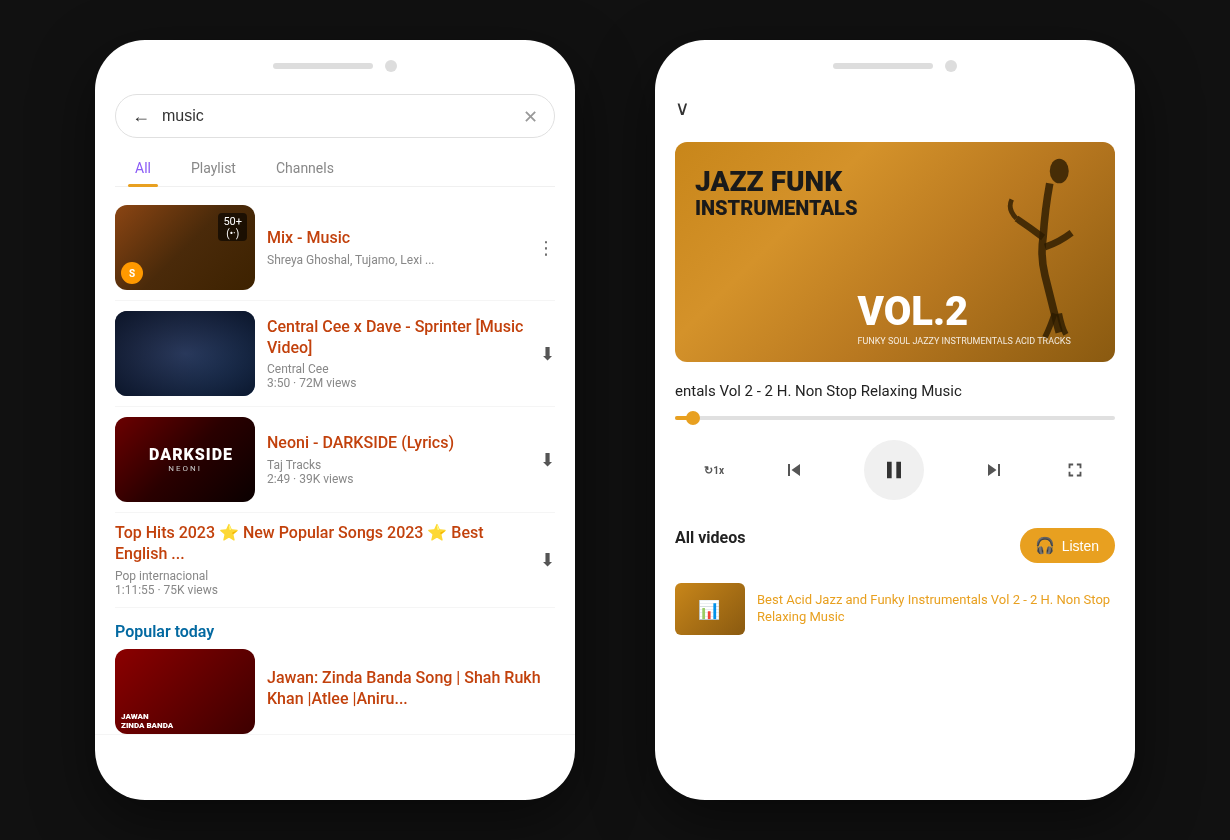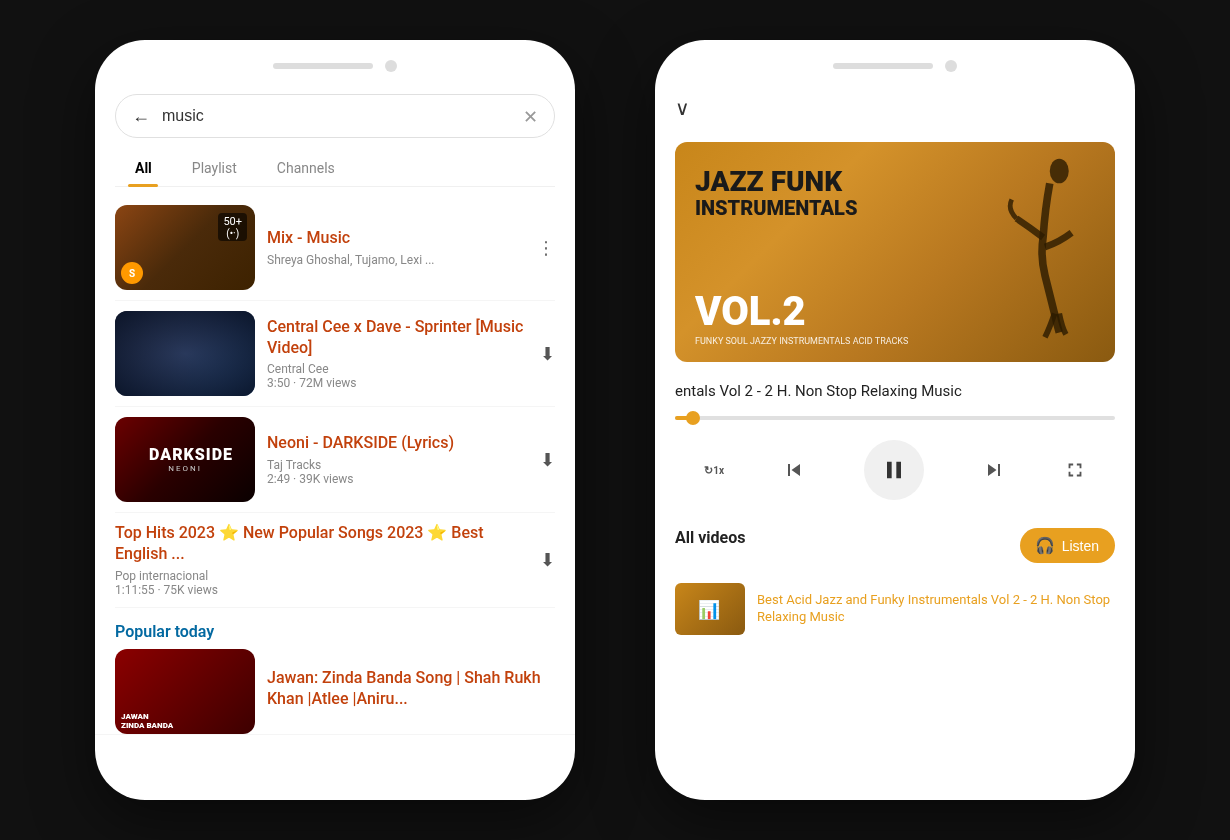--- a/index.html
+++ b/index.html
@@ -95,22 +95,22 @@
       margin: 0 20px;
     }
     .tab {
       padding: 10px 20px;
       font-size: 14px;
       color: #888;
       cursor: pointer;
       position: relative;
     }
     .tab.active {
-      color: #000000;
-      font-weight: 700;
+      color: #8b5cf6;
+      font-weight: 400;
       text-align: center;
     }
     .tab.active::after {
       content: '';
       position: absolute;
       bottom: -1px;
       left: 50%;
       transform: translateX(-50%);
       width: 30px;
       height: 3px;
@@ -233,21 +233,21 @@
       position: relative;
       display: flex;
       align-items: center;
       justify-content: center;
     }
     .album-art-content {
       position: relative;
       width: 100%;
       height: 100%;
       display: flex;
-      flex-direction: column;
+      flex-direction: row;
       justify-content: flex-start;
       padding: 20px;
       margin-top: 12px;
     }
     .album-title-top {
       font-size: 28px;
       font-weight: 900;
       color: #1a1a1a;
       text-transform: uppercase;
       line-height: 1;

